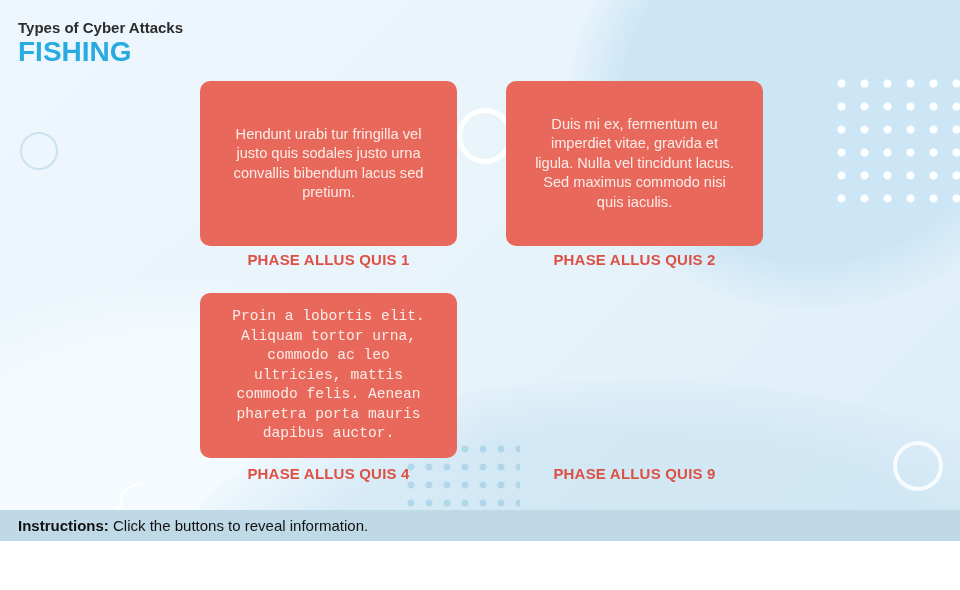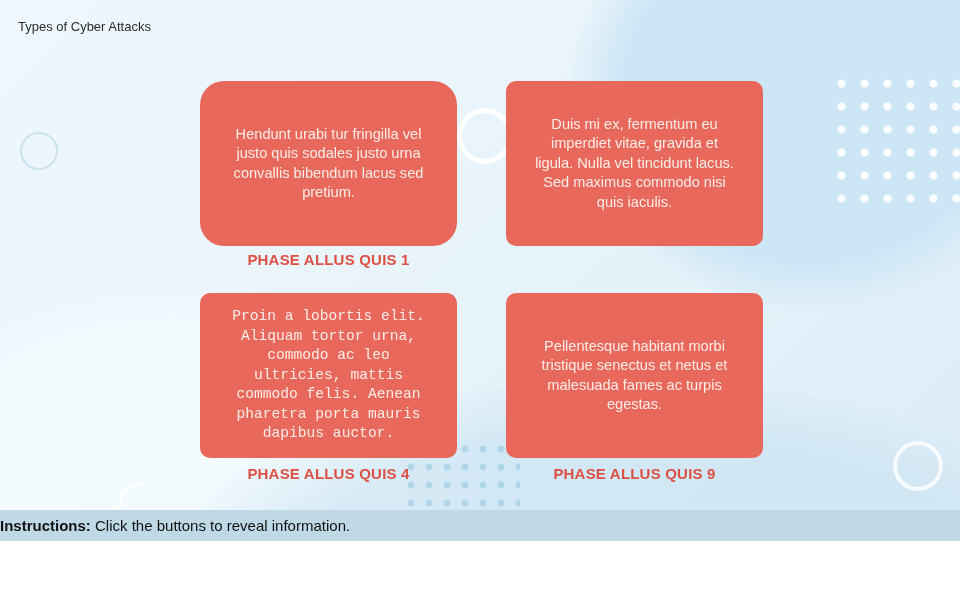--- a/index.html
+++ b/index.html
@@ -33,45 +33,45 @@
     position:absolute;left:402px;top:440px;width:118px;height:70px;z-index:1;
     background-image:radial-gradient(circle,rgba(148,198,225,.55) 3px,rgba(148,198,225,0) 4px);
     background-size:18px 18px;
   }
   .ring{position:absolute;border-radius:50%;z-index:1;}
   .ring-center{left:457px;top:108px;width:46px;height:46px;border:5px solid #ffffff;}
   .ring-left{left:20px;top:132px;width:34px;height:34px;border:2px solid #cbe2ef;}
   .ring-bottomright{left:893px;top:441px;width:42px;height:42px;border:4px solid rgba(255,255,255,.8);}
   .squiggle{position:absolute;left:108px;top:478px;z-index:1;}
   
-  .subtitle{position:absolute;left:18px;top:19px;font-size:13px;color:#2c2c2c;z-index:2;}
+  .subtitle{position:absolute;left:18px;top:19px;font-size:15px;color:#2c2c2c;z-index:2;font-weight:bold;}
   .title{position:absolute;left:18px;top:36px;font-size:28px;font-weight:bold;color:#29abe2;z-index:2;}
   
   .card{
     position:absolute;width:257px;height:165px;background:#e8695c;border-radius:10px;z-index:2;
     display:flex;align-items:center;justify-content:center;box-sizing:border-box;
     padding:10px 24px;cursor:pointer;border:none;
   }
   .card p{margin:0;color:#fbece7;font-size:14.6px;line-height:19.5px;text-align:center;}
-  .card-1{left:200px;top:81px;border-radius:24px;}
+  .card-1{left:200px;top:81px;}
   .card-2{left:506px;top:81px;}
   .card-3{left:200px;top:293px;font-family:Liberation Mono, monospace;}
   .card-4{left:506px;top:293px;}
   .phase-label{
     position:absolute;width:257px;text-align:center;z-index:2;
     font-size:15px;font-weight:bold;color:#dd5145;letter-spacing:.2px;
   }
   .label-1{left:200px;top:251px;}
   .label-2{left:506px;top:251px;}
   .label-3{left:200px;top:465px;}
   .label-4{left:506px;top:465px;}
   
   .instructions{
     position:absolute;left:0;top:510px;width:960px;height:31px;background:#bfd9e7;
-    display:flex;align-items:center;box-sizing:border-box;
+    display:flex;align-items:center;padding-left:18px;box-sizing:border-box;
     font-size:15px;color:#121212;z-index:3;
   }
   .instructions b{font-weight:bold;}
   
   .player{
     position:absolute;left:0;top:541px;width:960px;height:49px;background:#ffffff;z-index:3;
   }
 </style>
 </head>
 <body>
@@ -85,35 +85,34 @@
     <div class="dots-white"></div>
     <div class="dots-blue"></div>
     <div class="ring ring-center"></div>
     <div class="ring ring-left"></div>
     <div class="ring ring-bottomright"></div>
     <svg class="squiggle" width="45" height="34" viewBox="0 0 45 34">
       <path d="M7 30 C 20 29, 6 16, 19 11 S 31 3, 35 6" fill="none" stroke="#ffffff" stroke-width="2.6" stroke-linecap="round"></path>
     </svg>
 
     <div class="subtitle">Types of Cyber Attacks</div>
+    <div class="title">FISHING</div>
 
     <button class="card card-1">
       <p>Hendunt urabi tur fringilla vel justo quis sodales justo urna convallis bibendum lacus sed pretium.</p>
     </button>
     <button class="card card-2">
       <p>Duis mi ex, fermentum eu imperdiet vitae, gravida et ligula. Nulla vel tincidunt lacus. Sed maximus commodo nisi quis iaculis.</p>
     </button>
     <button class="card card-3">
       <p>Proin a lobortis elit. Aliquam tortor urna, commodo ac leo ultricies, mattis commodo felis. Aenean pharetra porta mauris dapibus auctor.</p>
     </button>
-    <button class="card card-4">
-      <p>Pellentesque habitant morbi tristique senectus et netus et malesuada fames ac turpis egestas.</p>
-    </button>
 
     <div class="phase-label label-1">PHASE ALLUS QUIS 1</div>
+    <div class="phase-label label-2">PHASE ALLUS QUIS 2</div>
     <div class="phase-label label-3">PHASE ALLUS QUIS 4</div>
     <div class="phase-label label-4">PHASE ALLUS QUIS 9</div>
   </div>
 
   <div class="instructions">
     <span>
       <b>Instructions:</b><span> Click the buttons to reveal information.</span>
     </span>
   </div>
 

